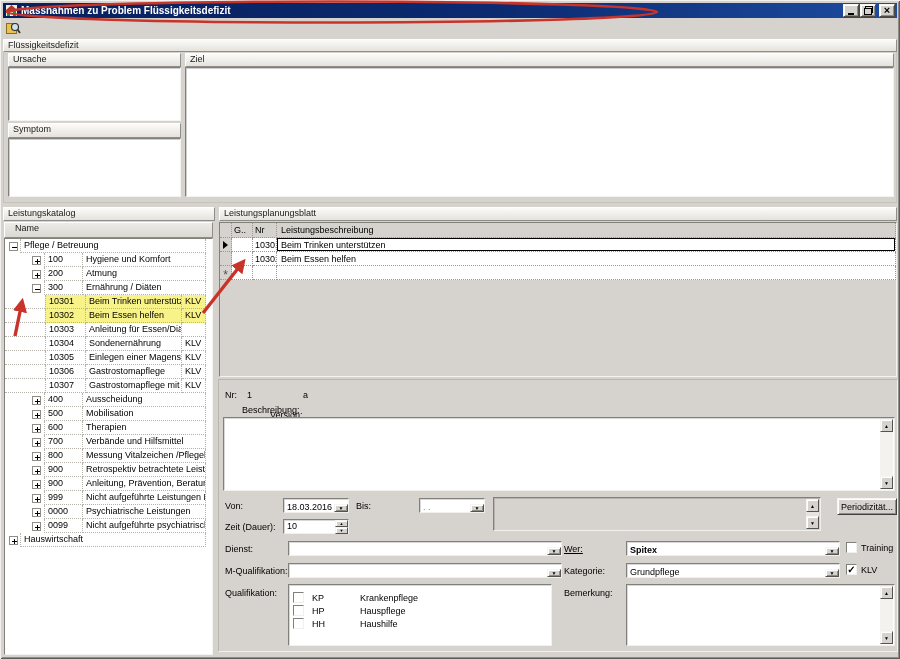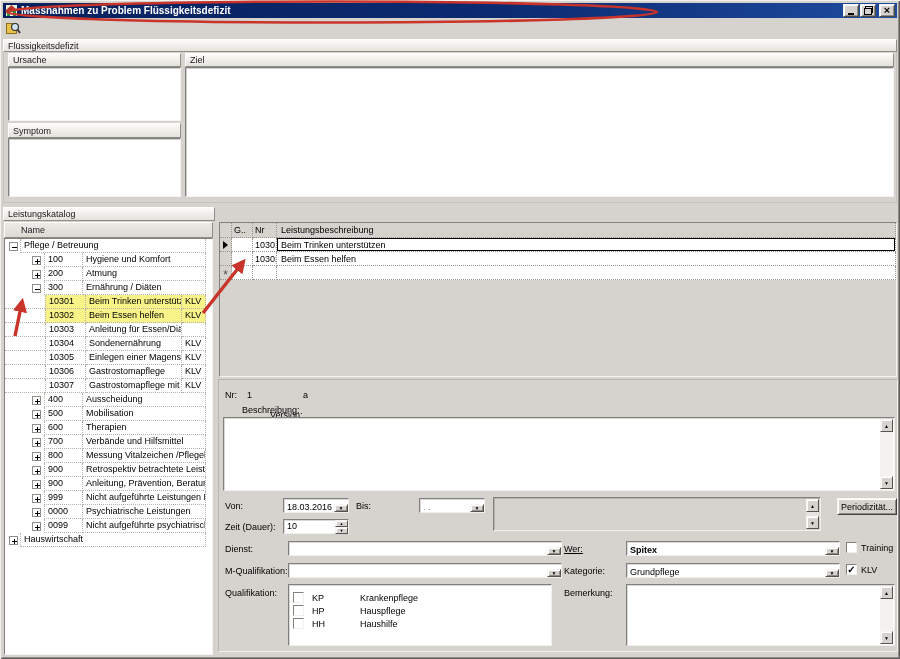--- a/index.html
+++ b/index.html
@@ -20,21 +20,21 @@
   .tbtn.close{margin-left:3px;}
   .g-min{width:6px;height:9px;border-bottom:2px solid #000;}
   .g-rest{position:relative;width:9px;height:9px;}
   .g-rest::before{content:"";position:absolute;right:0;top:0;width:6px;height:5px;border:1px solid #000;}
   .g-rest::after{content:"";position:absolute;left:0;bottom:0;width:6px;height:5px;border:1px solid #000;background:#d6d3ce;}
   .g-close::before{content:"×";font-weight:bold;font-size:11px;line-height:9px;}
   
   .toolbar{position:absolute;left:3px;top:18px;width:894px;height:19px;background:#d6d3ce;display:flex;align-items:center;padding-left:2px;}
   .toolicon{width:17px;height:16px;display:flex;align-items:center;justify-content:center;}
   
-  .hbar{position:absolute;display:flex;align-items:center;padding-left:4px;
+  .hbar{position:absolute;display:flex;padding-left:4px;
         background:linear-gradient(#fcfbf9,#e5e2dc);
         border:1px solid;border-color:#ffffff #8f8d88 #8f8d88 #ffffff;font-size:9px;color:#1a1a1a;white-space:nowrap;overflow:hidden;}
   .wbox{position:absolute;background:#fff;border:1px solid;border-color:#82807a #f4f3f0 #f4f3f0 #82807a;
         box-shadow:inset 1px 1px 0 rgba(60,60,60,.25);}
   .group-outline{position:absolute;left:3px;top:39px;width:894px;height:164px;border:1px solid #c6c3bd;}
   
   .treearea{position:absolute;left:4px;top:238px;width:209px;height:417px;background:#fff;
             border:1px solid;border-color:#82807a #f4f3f0 #f4f3f0 #82807a;overflow:hidden;}
   .trow{display:flex;align-items:stretch;height:14px;padding-right:6px;align-items:center;}
   .trow.hl .tcell{background:#f8f389;}
@@ -162,21 +162,21 @@
   <div class="wbox" style="left:8px;top:138px;width:173px;height:59px;"></div>
 
   <div class="hbar" style="left:185px;top:53px;width:709px;height:14px;">
     <span>Ziel</span>
   </div>
   <div class="wbox" style="left:185px;top:67px;width:709px;height:130px;"></div>
 
   <div class="hbar" style="left:3px;top:207px;width:212px;height:14px;">
     <span>Leistungskatalog</span>
   </div>
-  <div class="hbar" style="left:4px;top:222px;width:209px;height:16px;background:linear-gradient(#ecebe7,#dcd9d3);padding-left:16px;">
+  <div class="hbar" style="left:4px;top:222px;width:209px;height:16px;background:linear-gradient(#ecebe7,#dcd9d3);padding-left:10px;">
     <span>Name</span>
   </div>
 
   <div class="treearea">
 
     <div class="trow">
       <span class="exp root"></span>
       <span class="tcell tlabel-root">Pflege / Betreuung</span>
     </div>
 
@@ -302,20 +302,23 @@
       <span class="tcell ccode">0099</span>
       <span class="tcell cdesc">Nicht aufgeführte psychiatrische Leistung...</span>
     </div>
 
     <div class="trow">
       <span class="exp root plus"></span>
       <span class="tcell tlabel-root">Hauswirtschaft</span>
     </div>
   </div>
 
+  <div class="hbar" style="left:219px;top:207px;width:678px;height:14px;">
+    <span>Leistungsplanungsblatt</span>
+  </div>
 
   <div class="grid">
     <div class="ghead">
       <span class="gc gsel"></span>
       <span class="gc gg">G..</span>
       <span class="gc gnr">Nr</span>
       <span class="gc gdesc">Leistungsbeschreibung</span>
     </div>
     <div class="grow">
       <span class="gc gsel">

